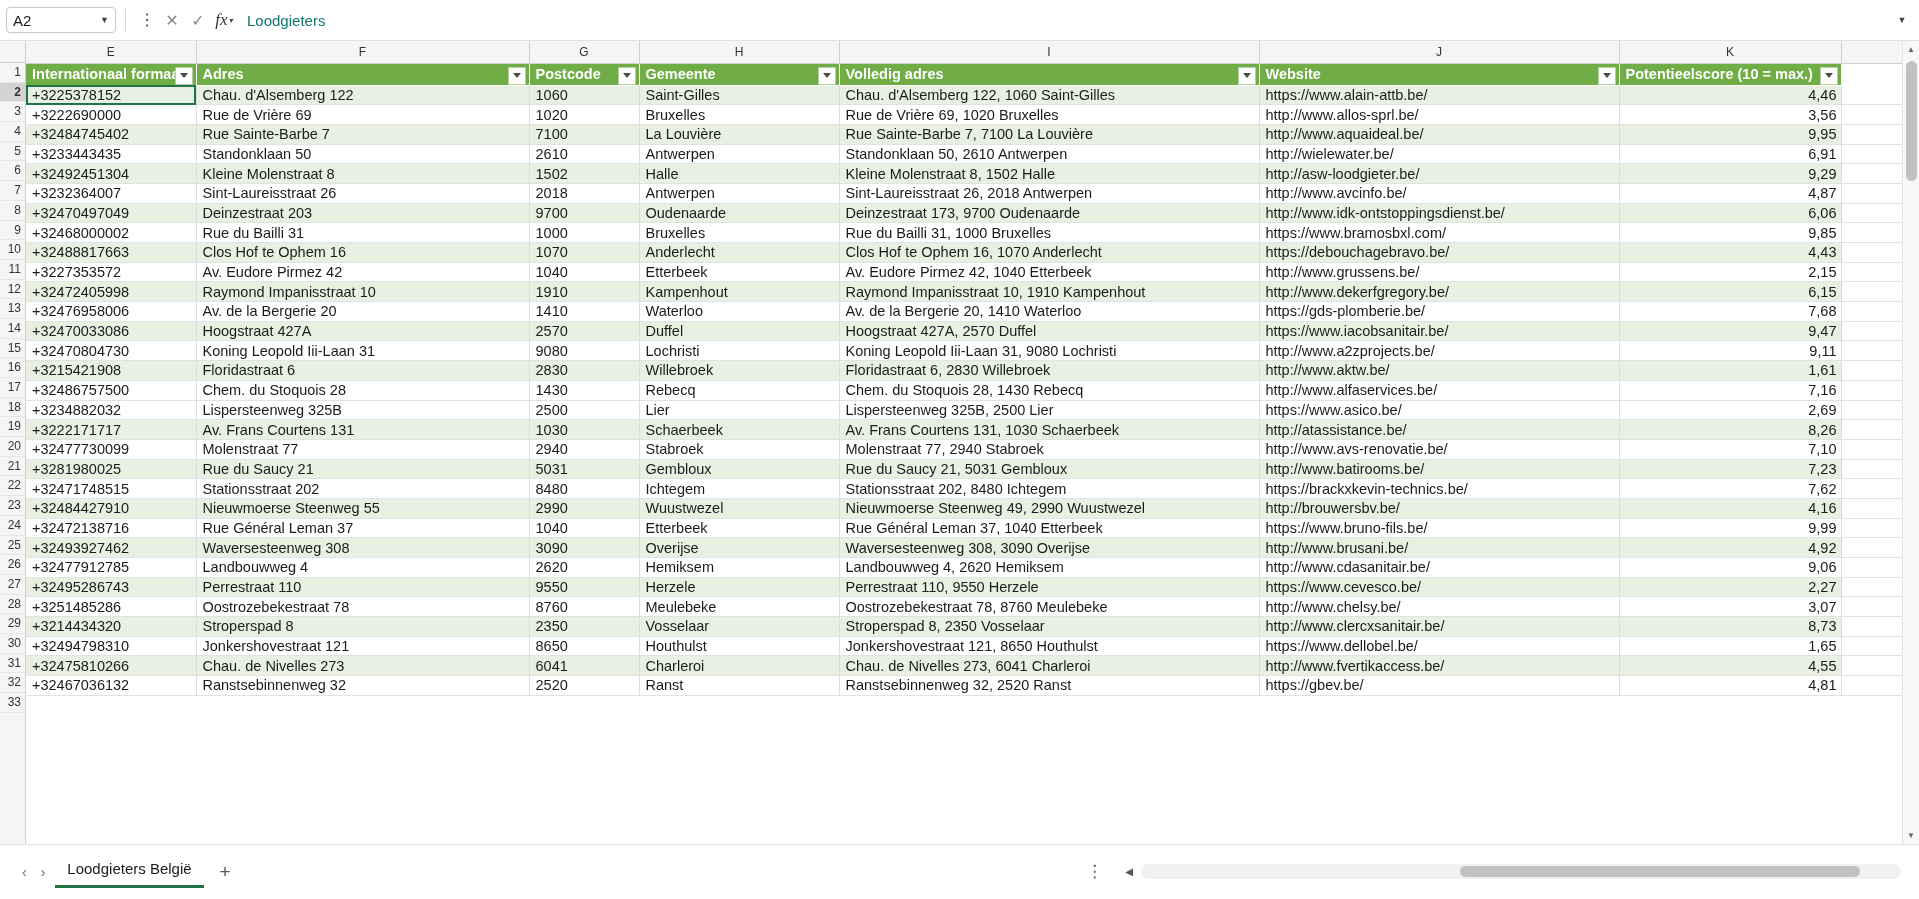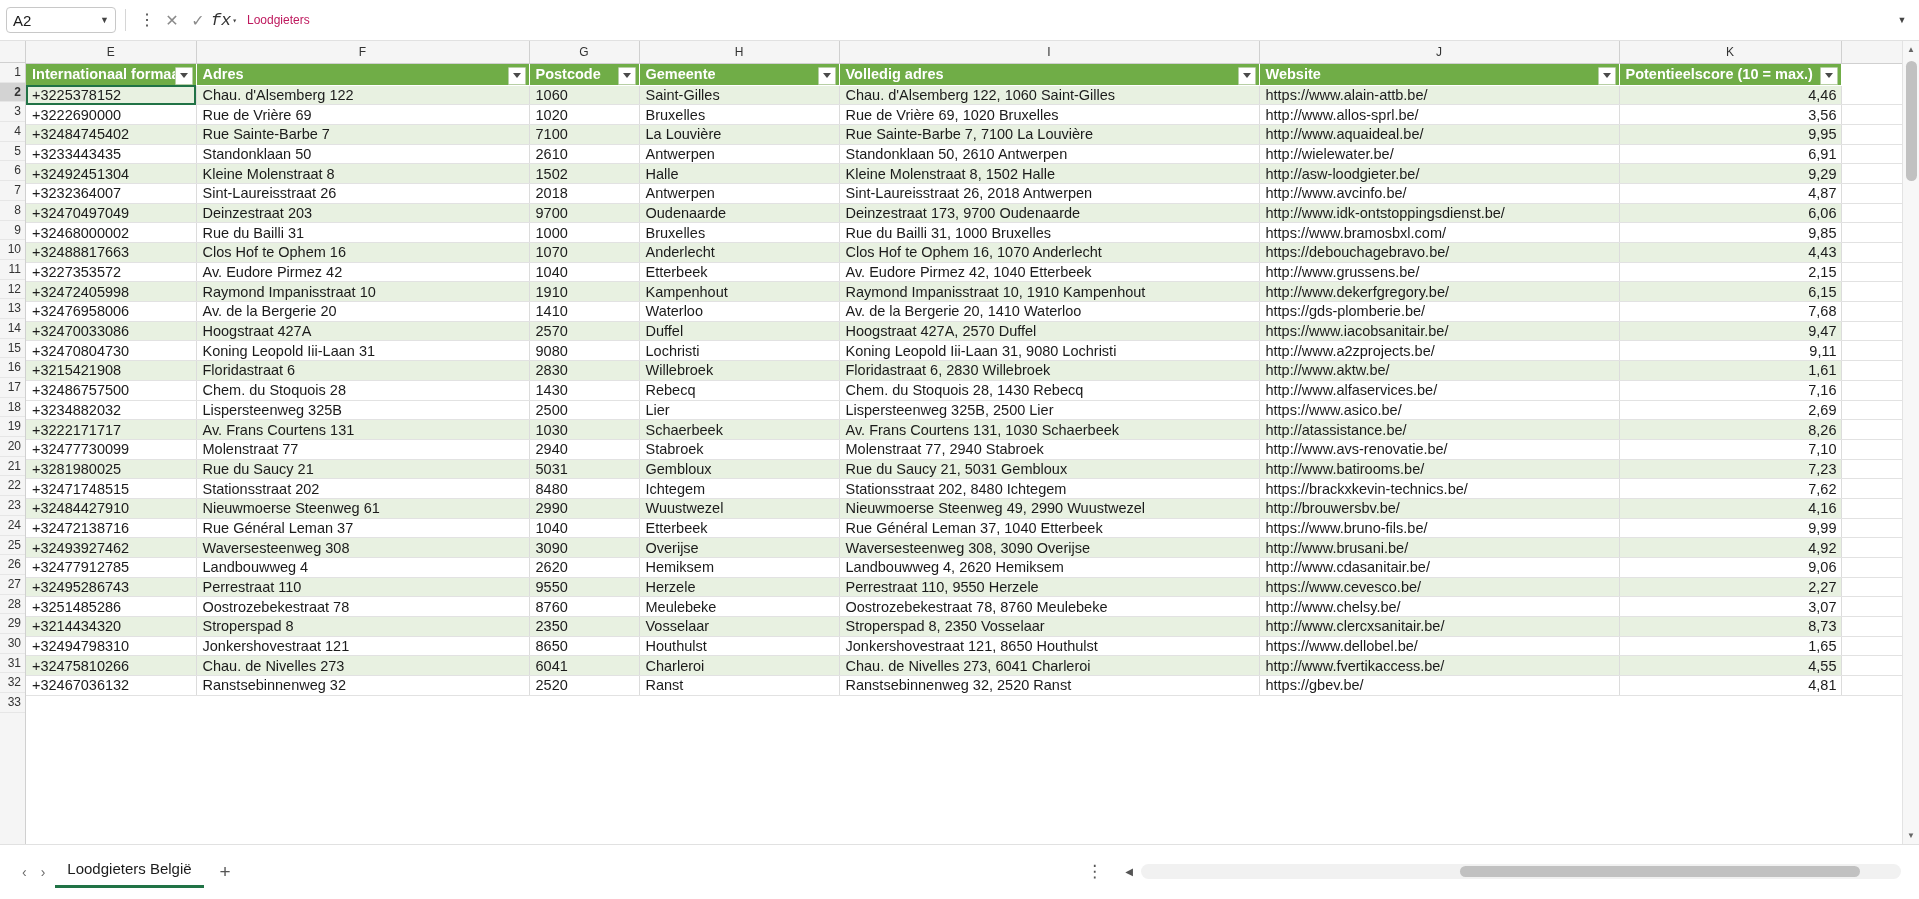--- a/index.html
+++ b/index.html
@@ -58,37 +58,37 @@
     width: 26px;
     height: 26px;
     display: flex;
     align-items: center;
     justify-content: center;
     font-size: 16px;
     color: #8a8a8a;
   }
   .fb-icon.fx {
     font-style: italic;
-    font-family: Liberation Mono, monospace;
+    font-family: Liberation Serif, serif;
     font-size: 17px;
     color: #333;
   }
   .fb-icon .mini-caret {
     font-size: 8px;
     margin-left: 1px;
     color: #444;
   }
   .formula-input {
     flex: 1;
     height: 26px;
     display: flex;
     align-items: center;
     padding-left: 10px;
-    font-size: 12px;
-    color: #be185d;
+    font-size: 15px;
+    color: #0f766e;
     border: none;
     background: transparent;
   }
   .fb-expand {
     width: 22px;
     display: flex;
     align-items: center;
     justify-content: center;
     font-size: 9px;
     color: #444;
@@ -633,21 +633,21 @@
             <td class="cell">Stationsstraat 202</td>
             <td class="cell">8480</td>
             <td class="cell">Ichtegem</td>
             <td class="cell">Stationsstraat 202, 8480 Ichtegem</td>
             <td class="cell link">https://brackxkevin-technics.be/</td>
             <td class="cell num">7,62</td>
             <td class="cell" style="background: rgb(255, 255, 255);"></td>
           </tr>
           <tr class="banded">
             <td class="cell">+32484427910</td>
-            <td class="cell">Nieuwmoerse Steenweg 61</td>
+            <td class="cell">Nieuwmoerse Steenweg 55</td>
             <td class="cell">2990</td>
             <td class="cell">Wuustwezel</td>
             <td class="cell">Nieuwmoerse Steenweg 49, 2990 Wuustwezel</td>
             <td class="cell link">http://brouwersbv.be/</td>
             <td class="cell num">4,16</td>
             <td class="cell" style="background: rgb(255, 255, 255);"></td>
           </tr>
           <tr class="plain">
             <td class="cell">+32472138716</td>
             <td class="cell">Rue Général Leman 37</td>

